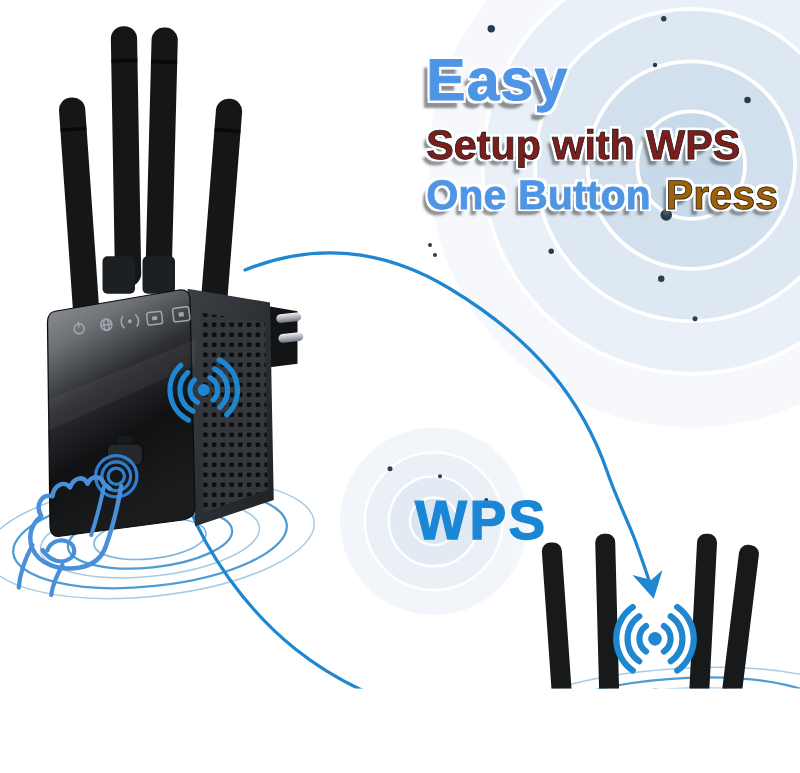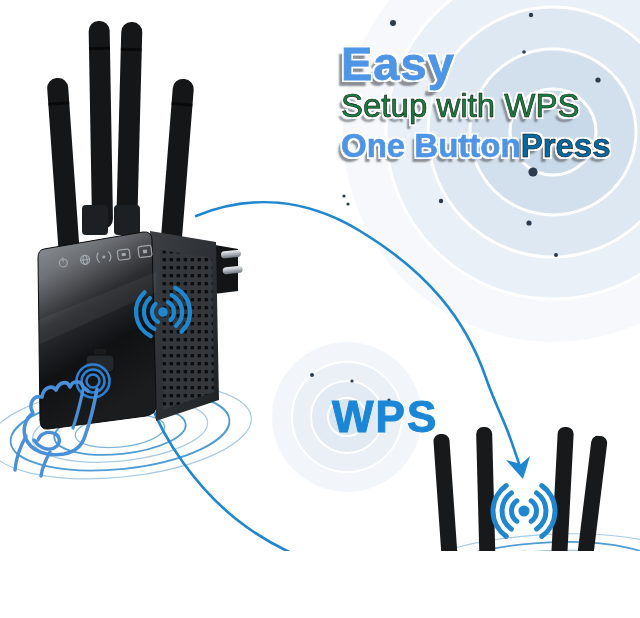--- a/index.html
+++ b/index.html
@@ -9,32 +9,32 @@
   }
   .stage svg{position:absolute;left:0;top:0;}
   .headline{position:absolute;left:341px;top:40px;line-height:1;white-space:nowrap;}
   .hl1{
     font-size:47px;font-weight:bold;color:#4e95e6;letter-spacing:1px;
     -webkit-text-stroke:.8px #4e95e6;
     text-shadow:-2px -2px 0 #fff,2px -2px 0 #fff,-2px 2px 0 #fff,2px 2px 0 #fff,
       -5px 6px 2px rgba(96,100,106,.72);
   }
   .hl2{
-    margin-top:2px;font-size:33px;font-weight:normal;color:#15803d;
+    margin-top:12px;font-size:33px;font-weight:bold;color:#7f1d1d;
     -webkit-text-stroke:.6px #151515;
     text-shadow:-2px -2px 0 #fff,2px -2px 0 #fff,-2px 2px 0 #fff,2px 2px 0 #fff,
       -4px 5px 2px rgba(96,100,106,.72);
   }
   .hl3{
     margin-top:7px;font-size:33px;font-weight:bold;
     text-shadow:-2px -2px 0 #fff,2px -2px 0 #fff,-2px 2px 0 #fff,2px 2px 0 #fff,
       -4px 5px 2px rgba(96,100,106,.72);
   }
-  .hl3 .blue{color:#4e95e6;-webkit-text-stroke:.6px #4e95e6;}
-  .hl3 .dark{color:#0369a1;-webkit-text-stroke:.6px #151515;}
+  .hl3 .blue{color:#4e95e6;-webkit-text-stroke:.6px #4e95e6;margin-right:12px;}
+  .hl3 .dark{color:#a16207;-webkit-text-stroke:.6px #151515;}
   .wps{
     position:absolute;left:304px;top:392px;font-size:44px;font-weight:bold;
     color:#1b86d6;letter-spacing:2px;margin-left:28px;-webkit-text-stroke:1px #1b86d6;
   }
 </style>
 </head>
 <body>
 
 <div class="stage">
 

